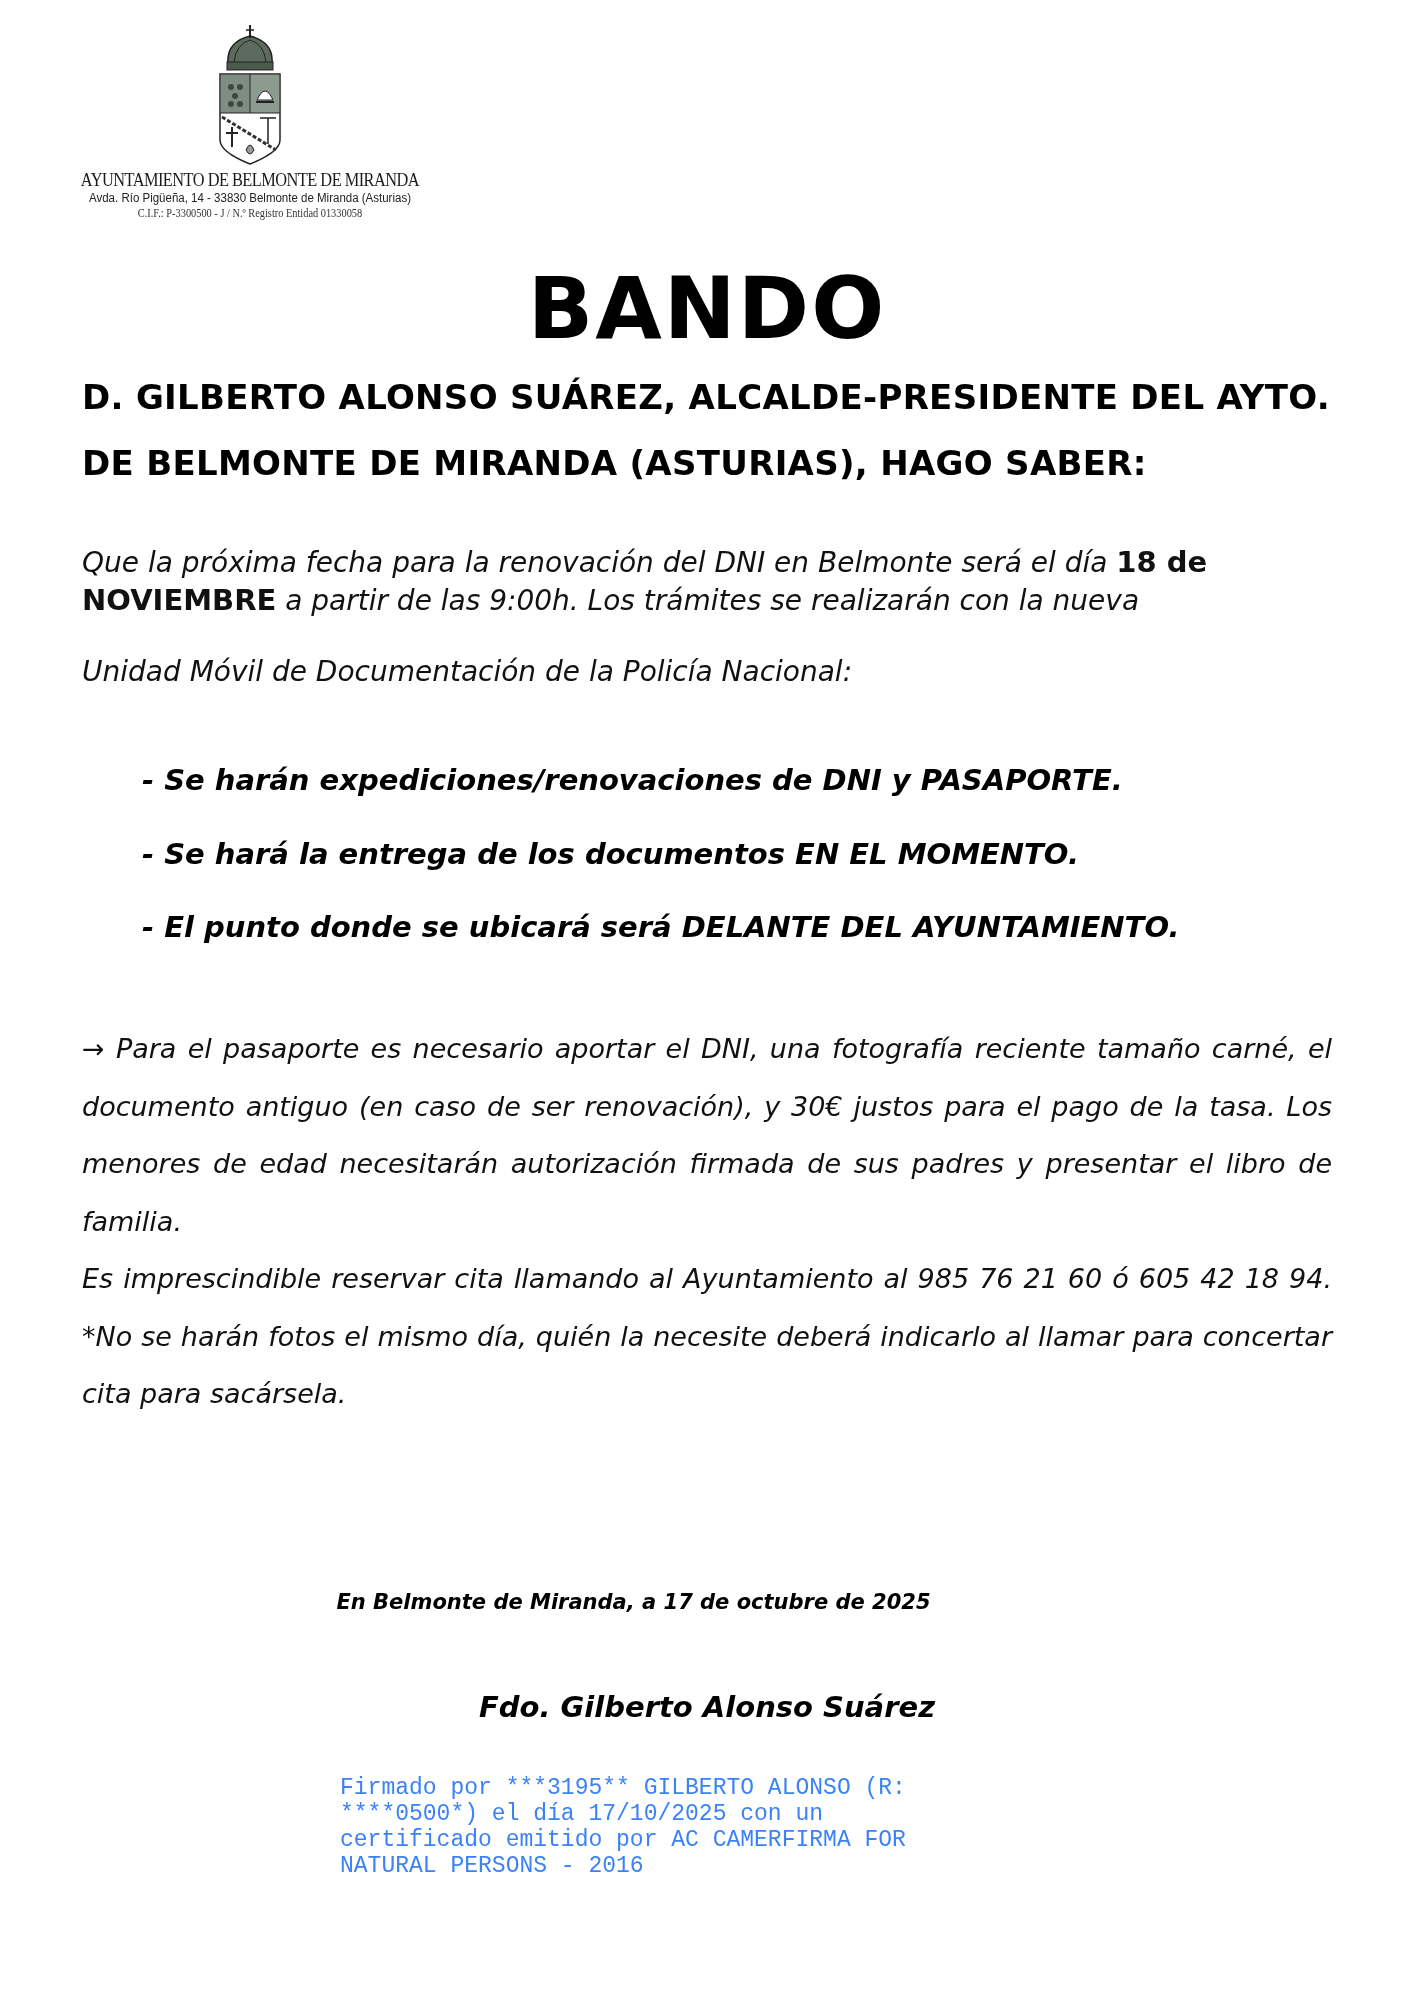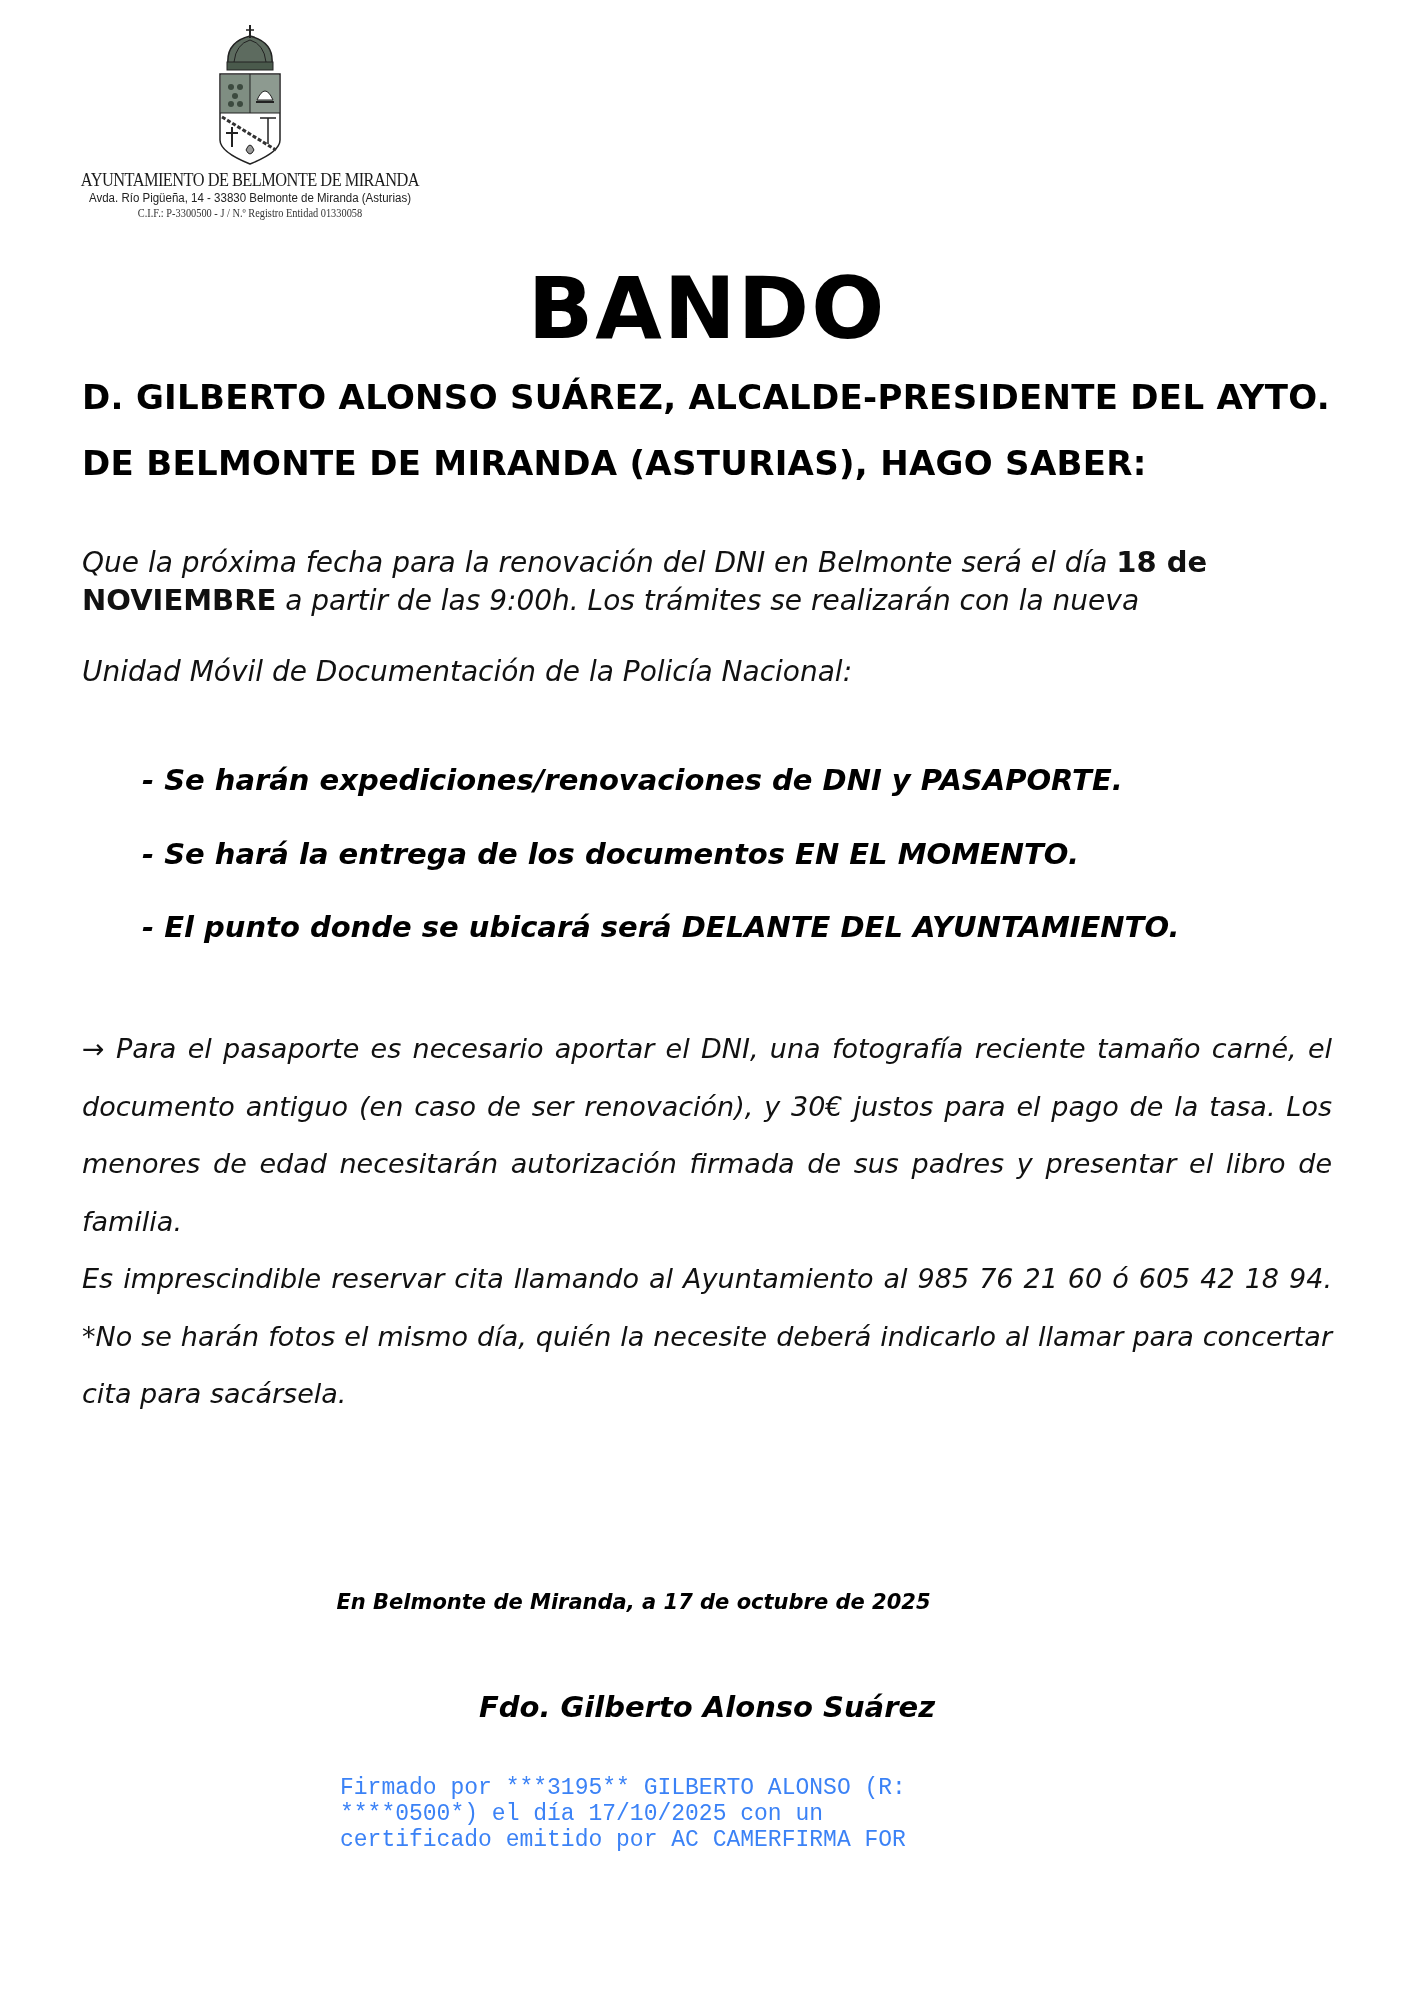--- a/index.html
+++ b/index.html
@@ -96,13 +96,13 @@
 </div>
 
 <div class="details">
   <p><span>→</span> <span>Para el pasaporte es necesario aportar el DNI, una fotografía reciente tamaño carné, el documento antiguo (en caso de ser renovación), y 30€ justos para el pago de la tasa. Los menores de edad necesitarán autorización firmada de sus padres y presentar el libro de familia.</span></p>
   <p>Es imprescindible reservar cita llamando al Ayuntamiento al 985 76 21 60 ó 605 42 18 94. *No se harán fotos el mismo día, quién la necesite deberá indicarlo al llamar para concertar cita para sacársela.</p>
 </div>
 
 <div class="date">En Belmonte de Miranda, a 17 de octubre de 2025</div>
 <div class="signed">Fdo. Gilberto Alonso Suárez</div>
 
-<div class="cert"><div>Firmado por ***3195** GILBERTO ALONSO (R:</div><div>****0500*) el día 17/10/2025 con un</div><div>certificado emitido por AC CAMERFIRMA FOR</div></div>
+<div class="cert"><div>Firmado por ***3195** GILBERTO ALONSO (R:</div><div>****0500*) el día 17/10/2025 con un</div><div>certificado emitido por AC CAMERFIRMA FOR</div><div>NATURAL PERSONS - 2016</div></div>
 
 </body></html>

